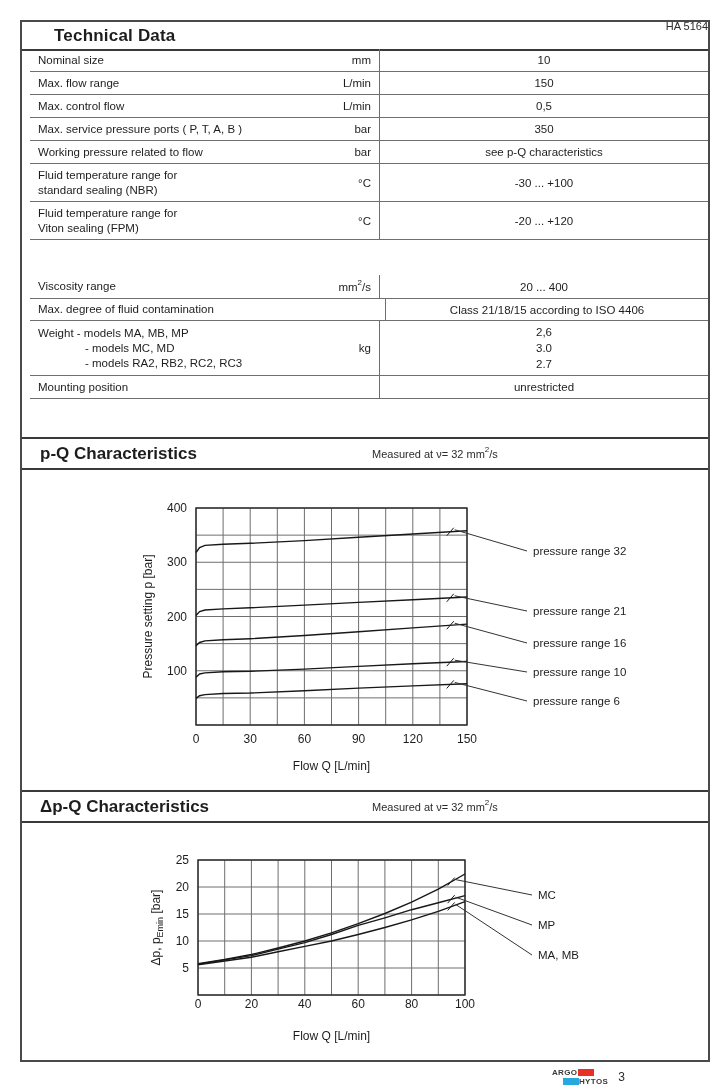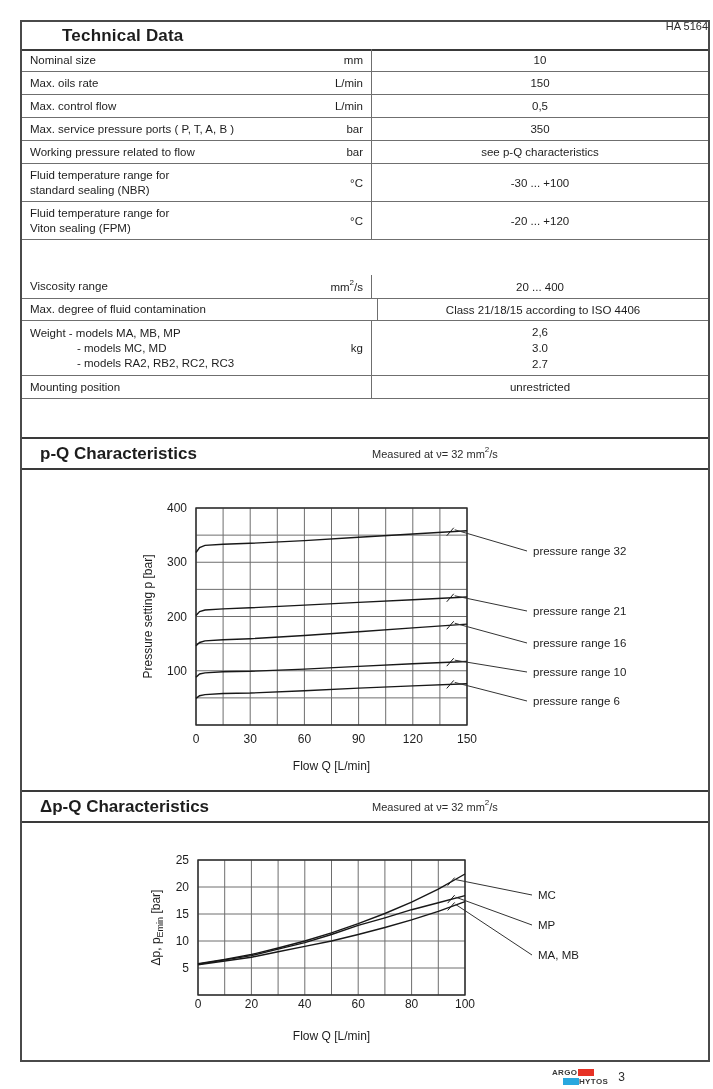--- a/index.html
+++ b/index.html
@@ -3,22 +3,22 @@
 <meta charset="utf-8">
 <style>
   html,body{margin:0;padding:0;background:#fff;}
   .page{position:relative;width:713px;height:1089px;background:#ffffff;
         font-family:"Liberation Sans",sans-serif;color:#1d1d1d;overflow:hidden;}
   .doc-ref{position:absolute;top:4px;right:5px;font-size:11px;color:#2b2b2b;margin-top:16px;}
   .box{position:absolute;left:20px;top:20px;width:690px;height:1042px;
        border:2px solid #4a4a4a;box-sizing:border-box;}
   .td-head{position:absolute;left:0;right:0;top:0;height:27px;border-bottom:2px solid #3a3a3a;
            display:flex;align-items:center;}
-  .td-title{font-size:17px;font-weight:bold;margin-left:40px;letter-spacing:.2px;}
-  #tech-rows{position:absolute;left:0;right:0;top:27px;}
+  .td-title{font-size:17px;font-weight:bold;margin-left:32px;letter-spacing:.2px;}
+  #tech-rows{position:absolute;left:8px;right:0;top:27px;}
   .t-row{display:flex;border-bottom:1px solid #6f6f6f;box-sizing:border-box;font-size:11.5px;}
   .t-left{width:349px;display:flex;align-items:center;justify-content:space-between;
           padding:0 8px;box-sizing:border-box;}
   .t-label{line-height:15px;}
   .t-label .sub{margin-left:47px;}
   .t-unit{white-space:nowrap;}
   .t-value{flex:1;border-left:1px solid #6f6f6f;display:flex;flex-direction:column;
            align-items:center;justify-content:center;text-align:center;line-height:16px;}
   .band{position:absolute;left:0;right:0;height:33px;border-top:2px solid #3a3a3a;
         border-bottom:2px solid #3a3a3a;box-sizing:border-box;display:flex;align-items:center;}
@@ -60,21 +60,21 @@
             </div>
             <div class="t-unit">mm</div>
           </div>
           <div class="t-value">
             <div>10</div>
           </div>
         </div>
         <div class="t-row" style="height: 23px;">
           <div class="t-left">
             <div class="t-label">
-              <div>Max. oils rate</div>
+              <div>Max. flow range</div>
             </div>
             <div class="t-unit">L/min</div>
           </div>
           <div class="t-value">
             <div>150</div>
           </div>
         </div>
         <div class="t-row" style="height: 23px;">
           <div class="t-left">
             <div class="t-label">

